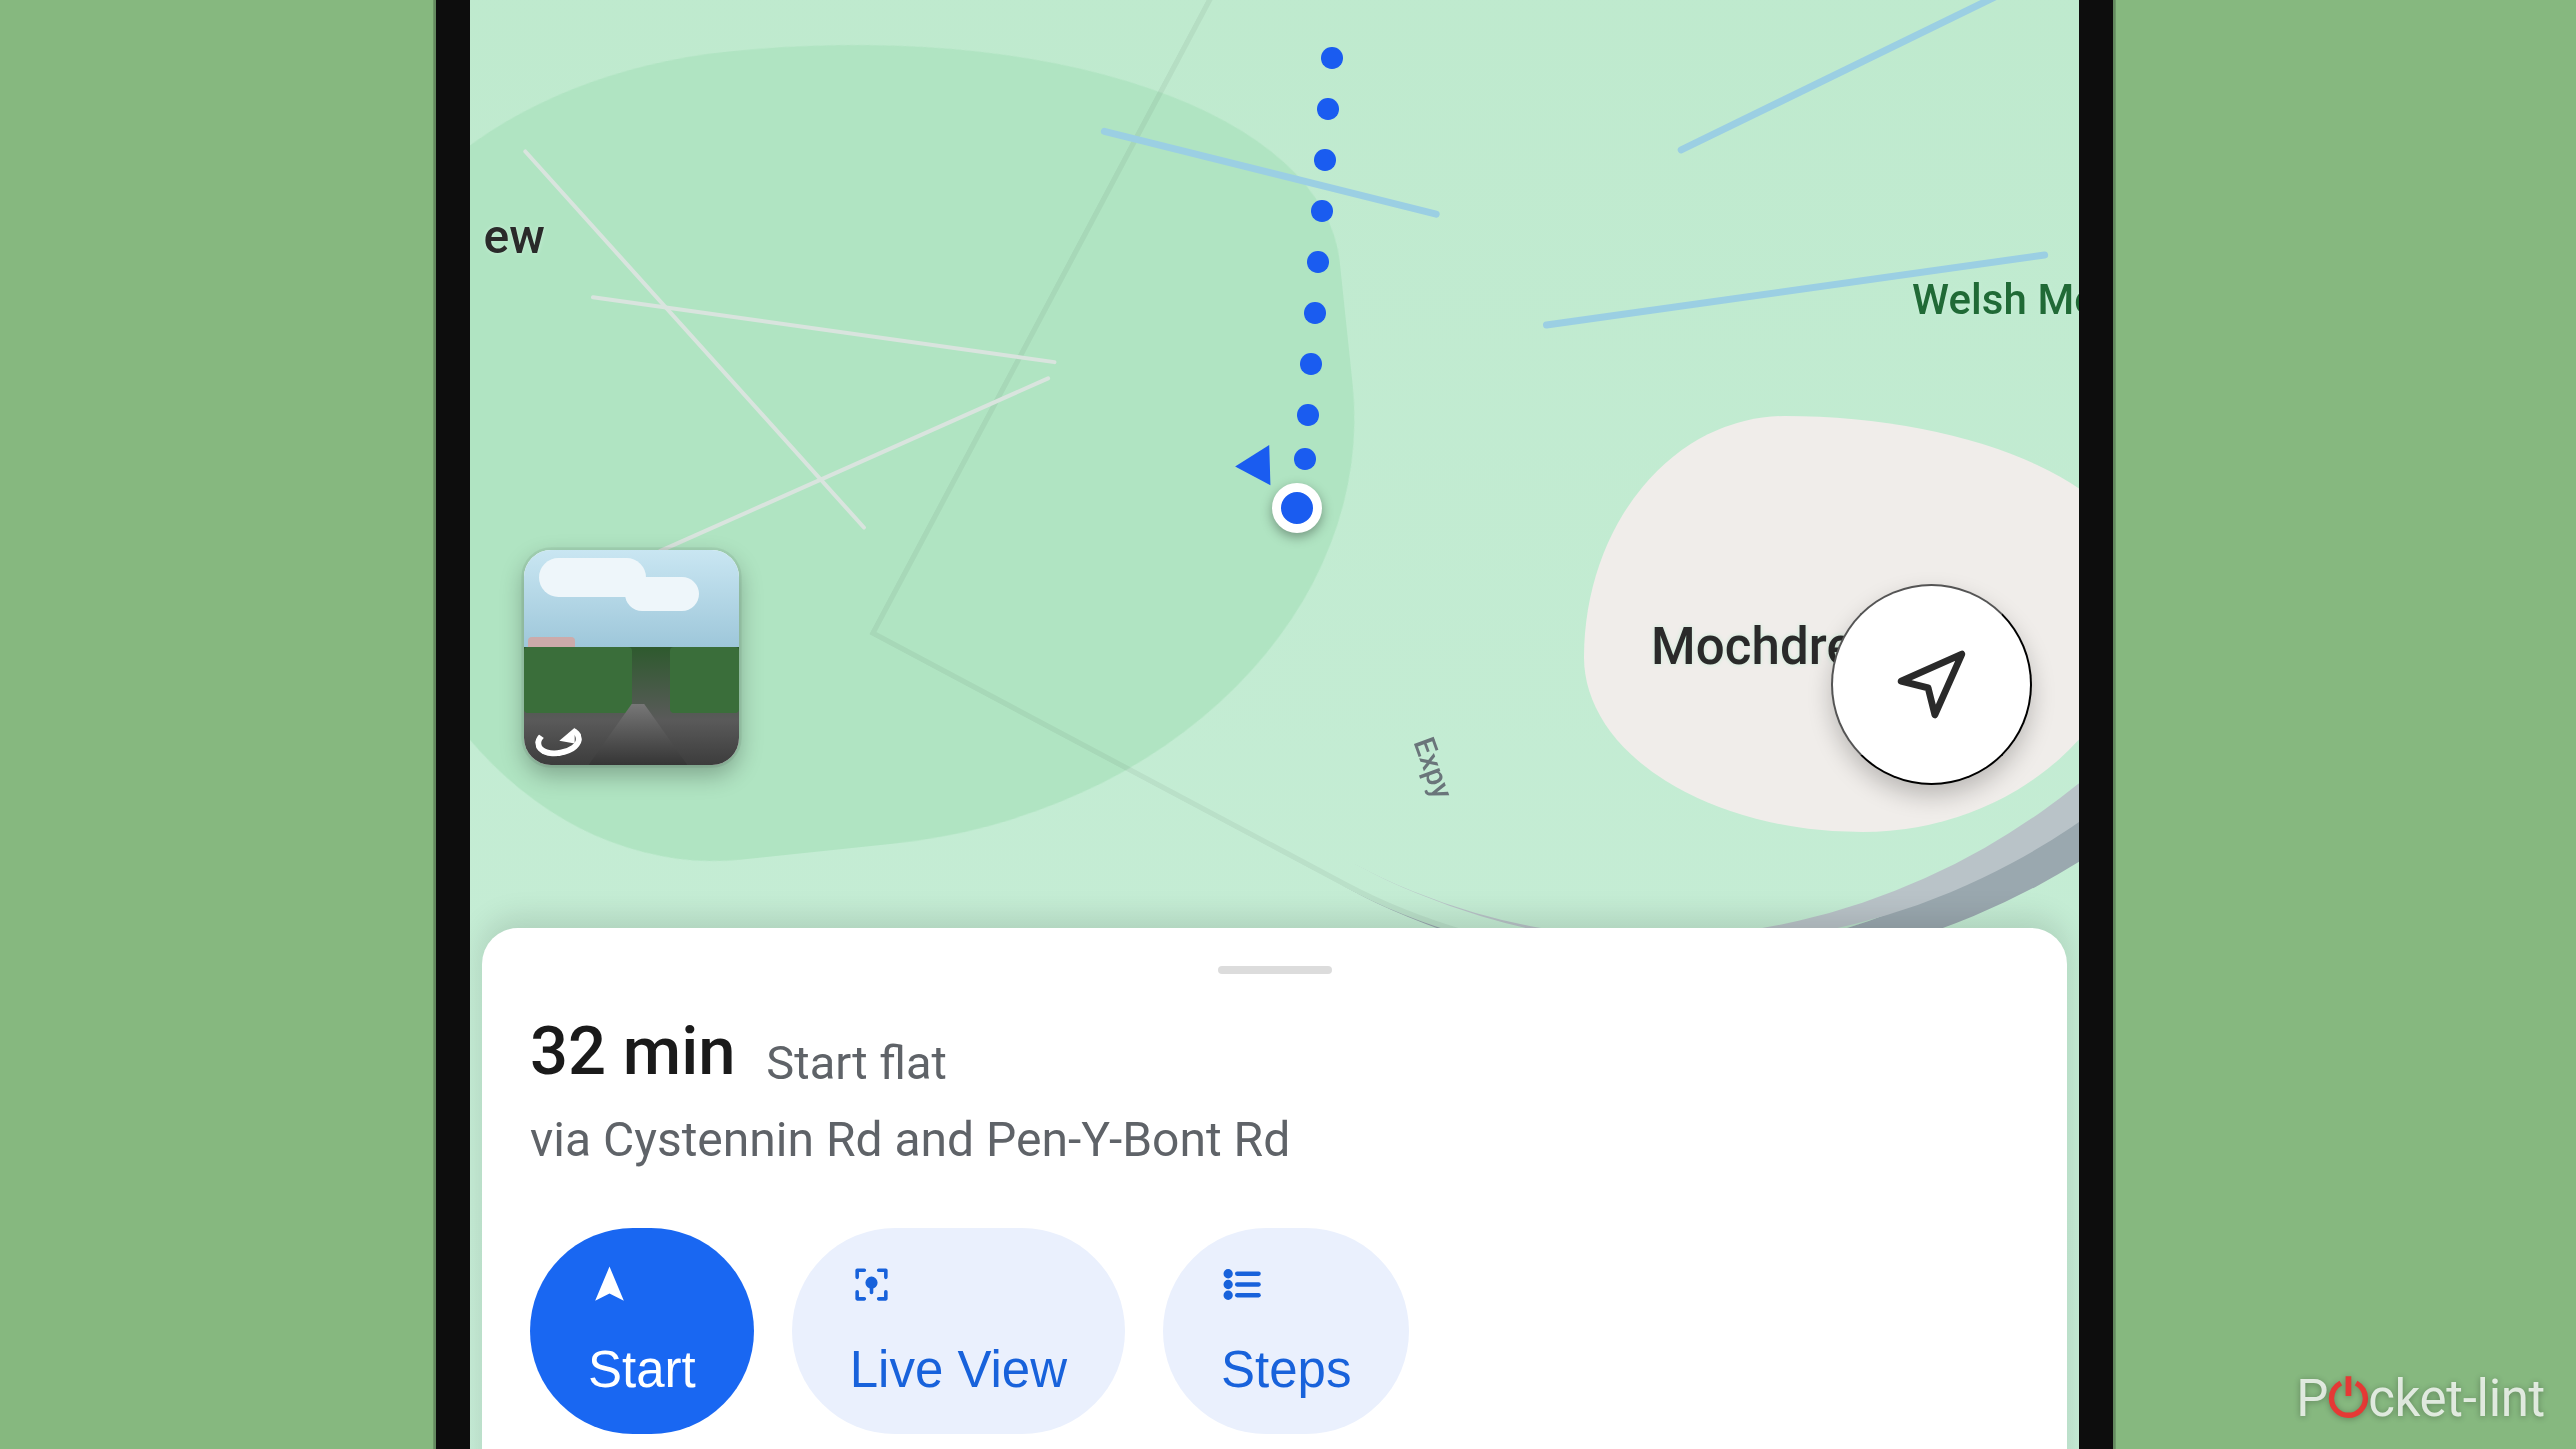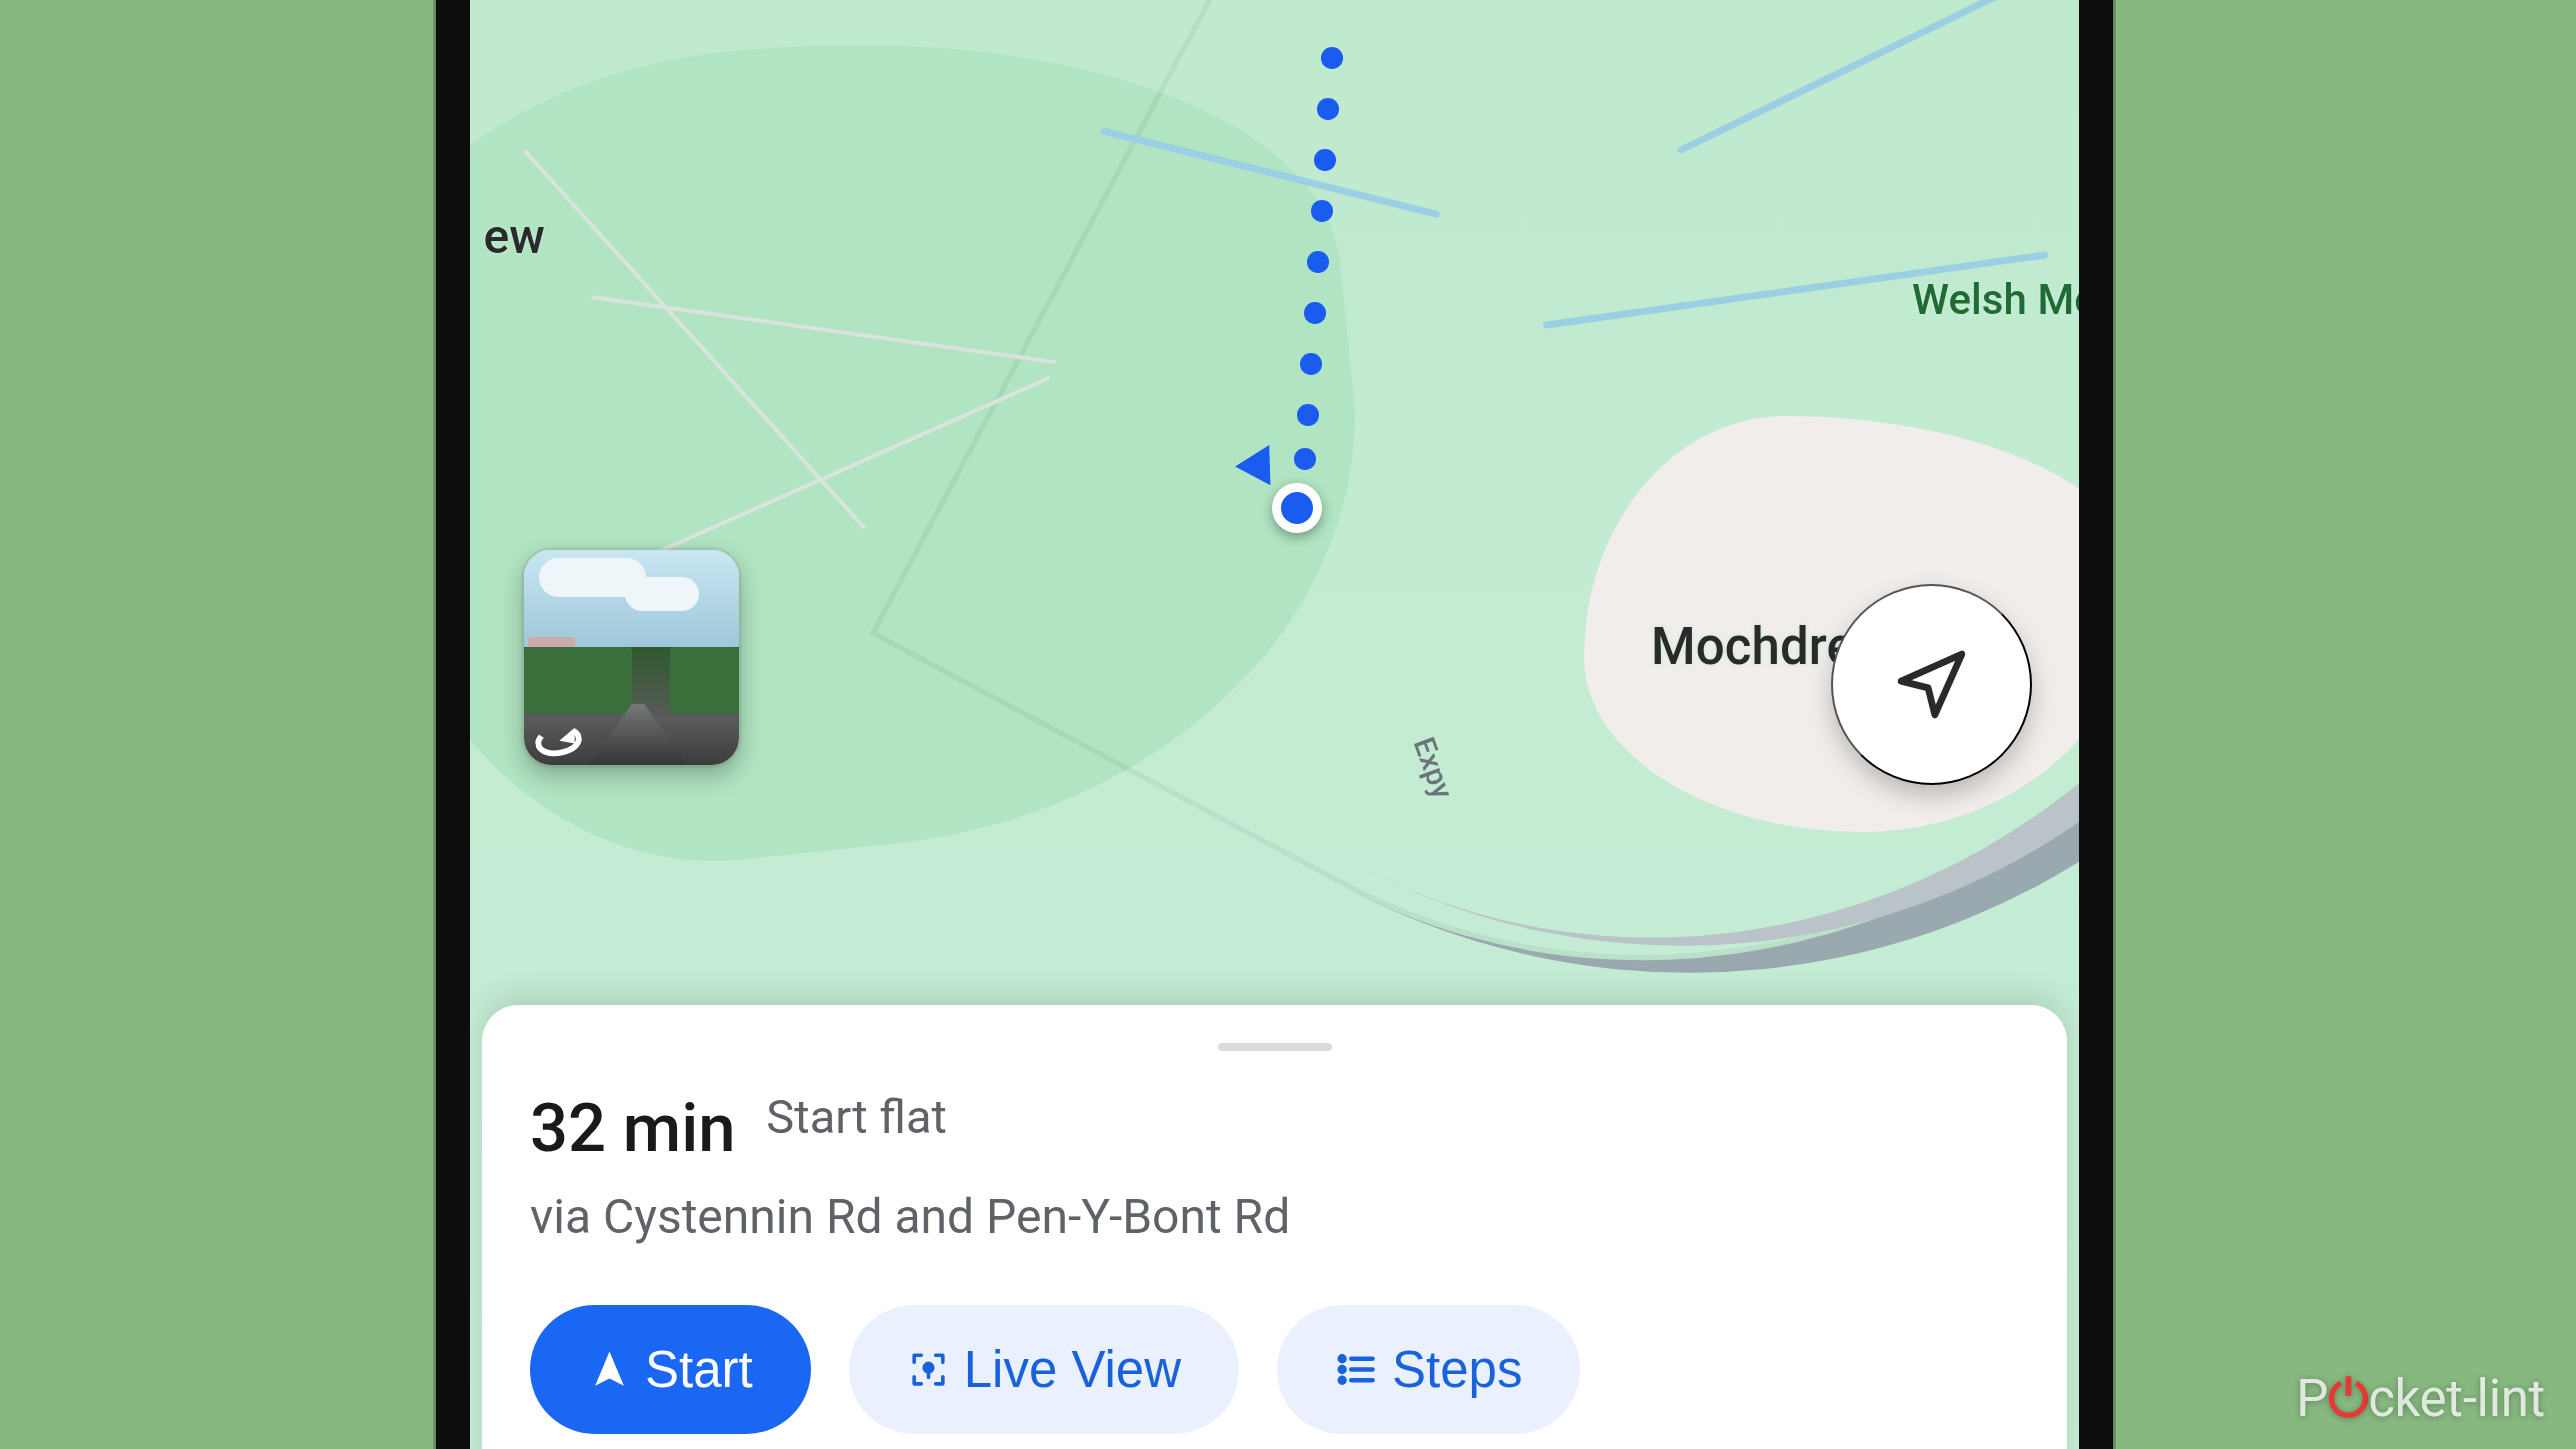--- a/index.html
+++ b/index.html
@@ -185,37 +185,38 @@
     padding: 38px 48px 81px;
     box-shadow: 0 -9.4px 29.5px rgba(0,0,0,.12);
   }
   .grab {
     width: 114px; height: 8px;
     background: #dcdcdc;
     border-radius: 670px;
     margin: 0 auto 38px;
   }
   .headline {
-    display: flex; flex-wrap: wrap; align-items: flex-start; gap: 17.4px;
+    display: flex; flex-wrap: wrap; align-items: flex-end; gap: 17.4px;
     color: #1a1a1a;
   }
   .time   { font-size: 67px; font-weight: 500; }
   .dist   { font-size: 62px; color: #5f6368; }
   .terrain{ font-size: 47px; color: #5f6368; margin-left: 13.4px; }
   .via    { font-size: 48px; color: #5f6368; margin-top: 21.5px; }
 
   .btnrow { display: flex; gap: 38px; margin-top: 60px; }
   .pill {
-    display: inline-flex; align-items: center; gap: 14px;
+    display: inline-flex; gap: 34px;
     border: none; cursor: pointer;
     font-size: 51px; font-weight: 500;
     padding: 35px 58px;
     border-radius: 670px;
     background: #eaf0fd;
     color: #1862db;
+    flex-direction: column;
   }
   .pill.primary { background: #1967f2; color: #fff; }
   .pill svg { width: 43px; height: 43px; }
 
   .watermark {
     position: absolute;
     right: 31px; bottom: 20px;
     font-size: 51px;
     color: rgba(255,255,255,.78);
     font-weight: 400;

